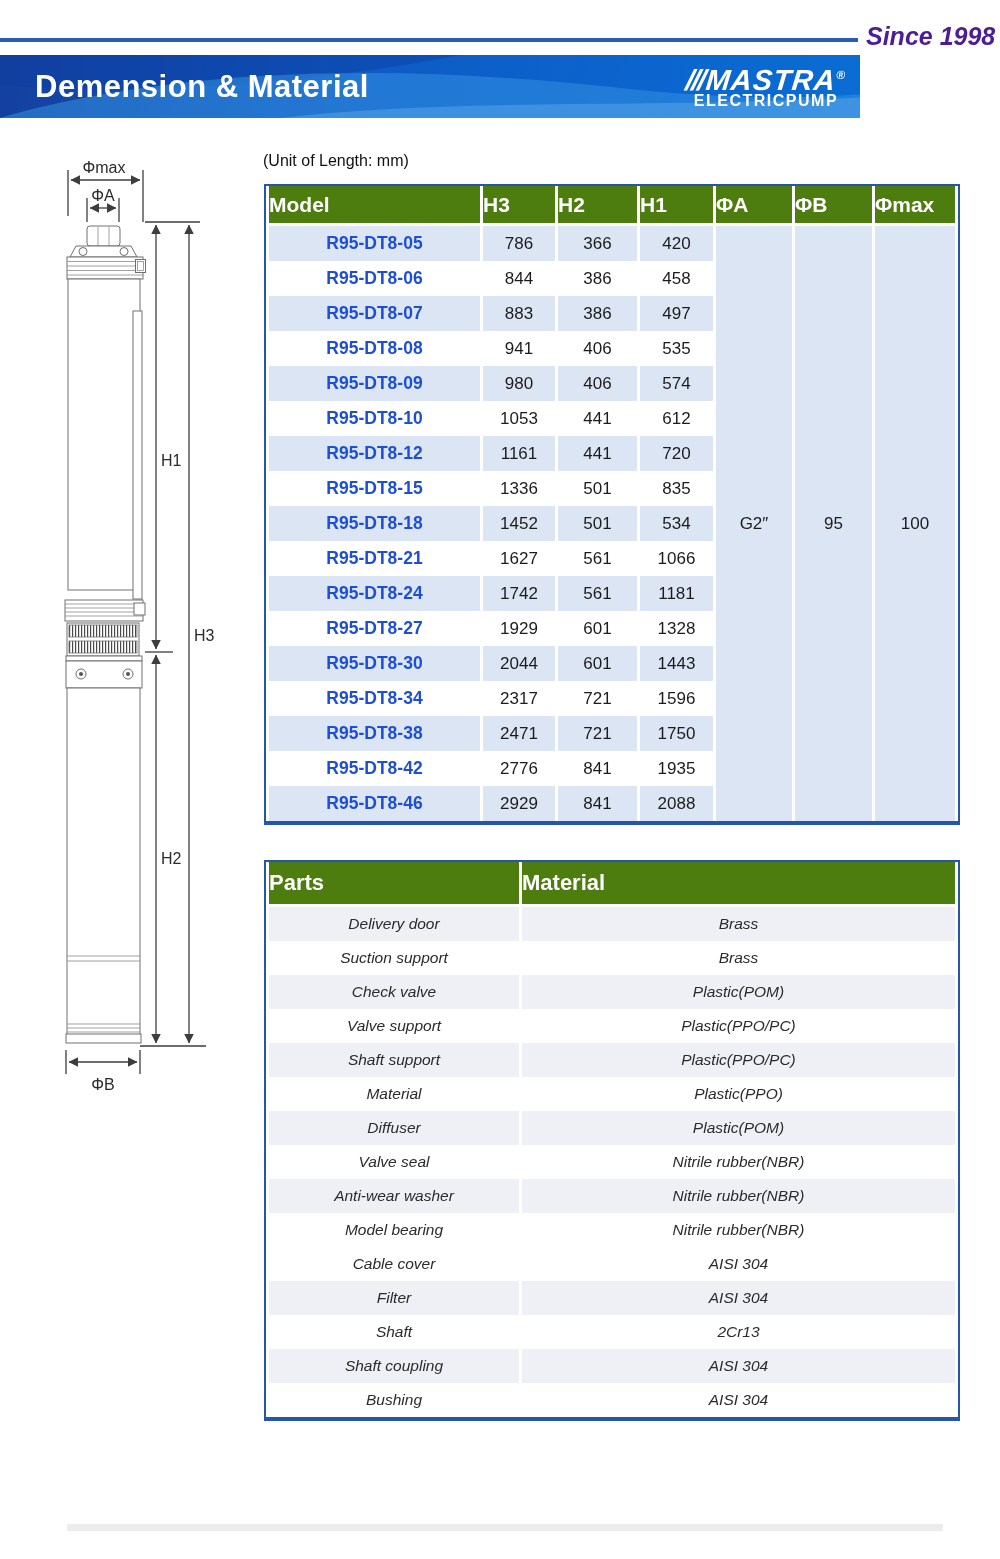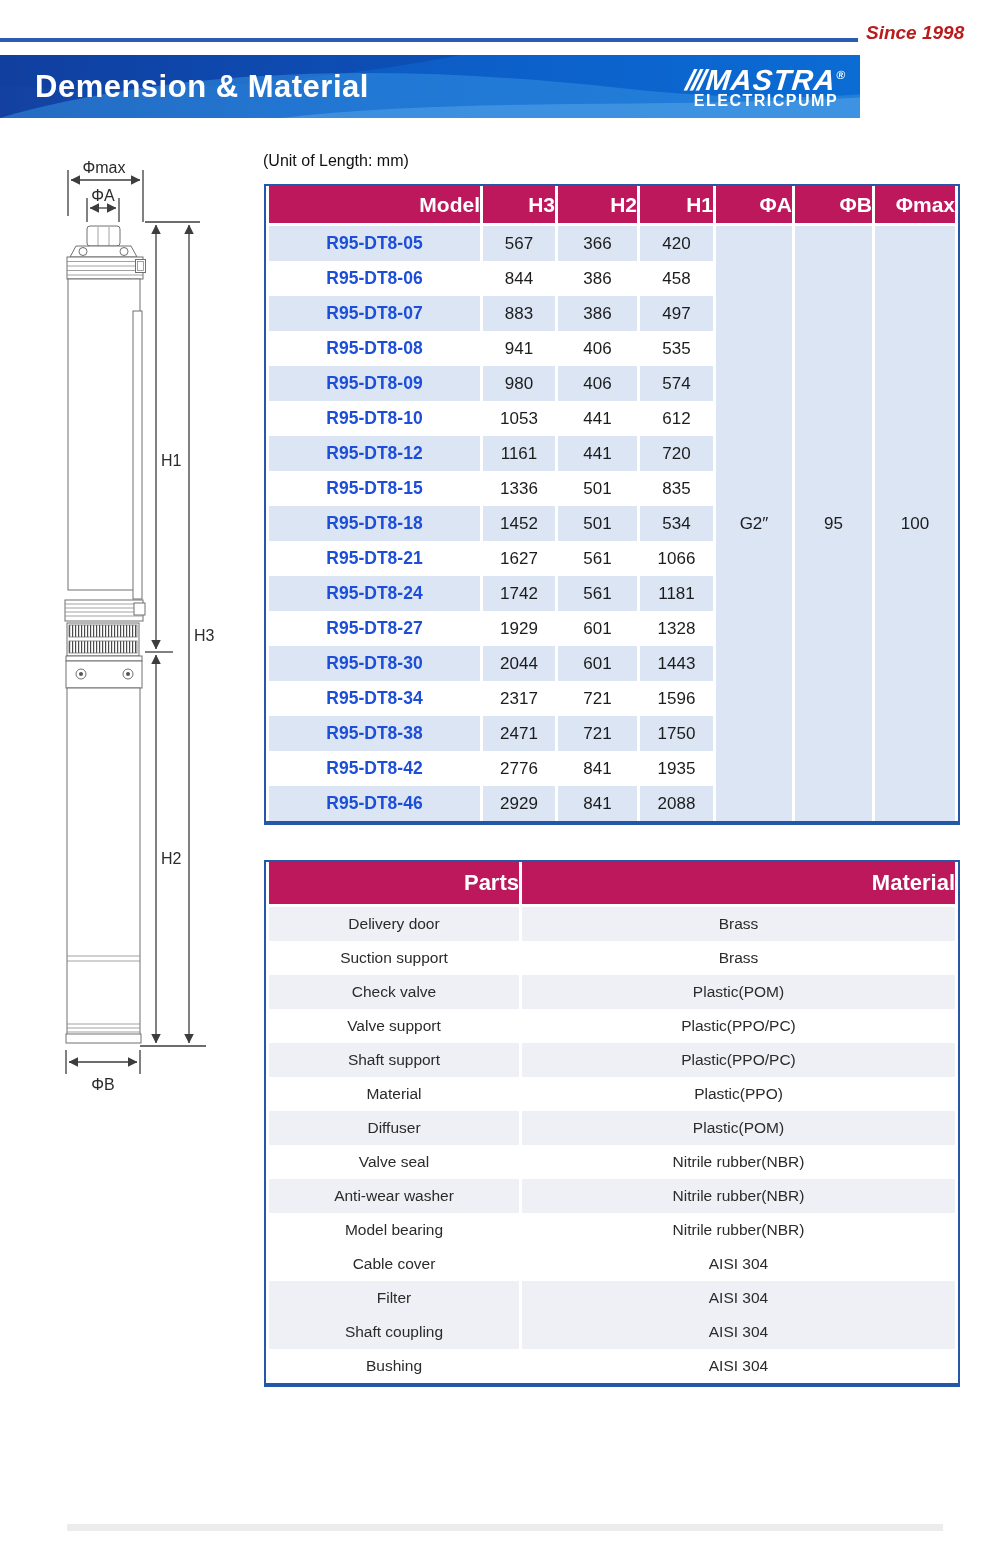--- a/index.html
+++ b/index.html
@@ -4,21 +4,21 @@
 <style>
   html,body{margin:0;padding:0;}
   body{
     width:1000px;height:1559px;position:relative;overflow:hidden;
     background:#ffffff;font-family:"Liberation Sans",sans-serif;
   }
   
   .since-line{position:absolute;left:0;top:38px;width:858px;height:4px;background:#2b5cb0;}
   .since-text{
     position:absolute;left:866px;top:22px;width:120px;
-    font-size:19px;font-weight:bold;font-style:italic;color:#b91c1c;white-space:nowrap;
+    font-size:25px;font-weight:bold;font-style:italic;color:#4c1d95;white-space:nowrap;
   }
   
   .banner{
     position:absolute;left:0;top:55px;width:860px;height:63px;
     background:linear-gradient(95deg,#14409f 0%,#0e5ac4 40%,#0a6cd4 100%);
     overflow:hidden;
   }
   .banner-waves{position:absolute;left:0;top:0;width:1000px;height:63px;}
   .banner-title{
     position:absolute;left:35px;top:0;line-height:64px;
@@ -30,28 +30,28 @@
   .logo-reg{font-size:12px;vertical-align:super;font-style:normal;}
   .logo-sub{font-size:16px;font-weight:bold;letter-spacing:1.5px;margin-top:-3px;}
   
   .unit-note{position:absolute;left:263px;top:152px;font-size:16px;color:#111;}
   
   .tbl-wrap{position:absolute;background:#fff;border:2px solid #2457a8;border-bottom-width:4px;}
   .dim-wrap{left:264px;top:184px;width:692px;}
   .parts-wrap{left:264px;top:860px;width:692px;}
   .tbl-wrap table{width:100%;border-collapse:separate;border-spacing:3px 0;table-layout:fixed;}
   .tbl-wrap th{
-    background:#be185d;color:#fff;font-weight:bold;text-align:right;
+    background:#4d7c0f;color:#fff;font-weight:bold;text-align:left;
     border-bottom:3px solid #fff;padding:0;
   }
   .dim-wrap th{height:37px;font-size:21px;}
   .parts-wrap th{height:42px;font-size:22px;}
   .tbl-wrap td{text-align:center;padding:0;background:#fff;}
   .dim-wrap td{height:35px;font-size:17px;color:#1c1c1c;}
-  .parts-wrap td{height:34px;font-size:15.5px;color:#2b2b2b;}
+  .parts-wrap td{height:34px;font-size:15.5px;color:#2b2b2b;font-style:italic;}
   .dim-wrap tr.lt td{background:#dbe5f4;}
   .dim-wrap td.model{font-weight:bold;font-size:17.5px;color:#1d4ed8;}
   .dim-wrap td.shared{background:#dbe5f4;vertical-align:middle;font-size:17px;}
   .parts-wrap tr.lt td{background:#eef0f6;}
   
   .pump-svg{position:absolute;left:0;top:140px;width:250px;height:970px;}
   .dimline{stroke:#3d3d3d;stroke-width:1.3;fill:none;}
   .outline{stroke:#707070;stroke-width:1;fill:#ffffff;}
   .thin{stroke:#8a8a8a;stroke-width:0.8;fill:none;}
   .dlabel{font-family:"Liberation Sans",sans-serif;font-size:16px;fill:#2b2b2b;}
@@ -188,21 +188,21 @@
         <th>H2</th>
         <th>H1</th>
         <th>ΦA</th>
         <th>ΦB</th>
         <th>Φmax</th>
       </tr>
     </thead>
     <tbody>
         <tr class="lt">
           <td class="model">R95-DT8-05</td>
-          <td>567</td>
+          <td>786</td>
           <td>366</td>
           <td>420</td>
           <td class="shared" rowspan="17">G2″</td>
           <td class="shared" rowspan="17">95</td>
           <td class="shared" rowspan="17">100</td>
         </tr>
         <tr>
           <td class="model">R95-DT8-06</td>
           <td>844</td>
           <td>386</td>
@@ -356,20 +356,24 @@
           <td>Nitrile rubber(NBR)</td>
         </tr>
         <tr>
           <td>Cable cover</td>
           <td>AISI 304</td>
         </tr>
         <tr class="lt">
           <td>Filter</td>
           <td>AISI 304</td>
         </tr>
+        <tr>
+          <td>Shaft</td>
+          <td>2Cr13</td>
+        </tr>
         <tr class="lt">
           <td>Shaft coupling</td>
           <td>AISI 304</td>
         </tr>
         <tr>
           <td>Bushing</td>
           <td>AISI 304</td>
         </tr>
       </tbody>
   </table>

